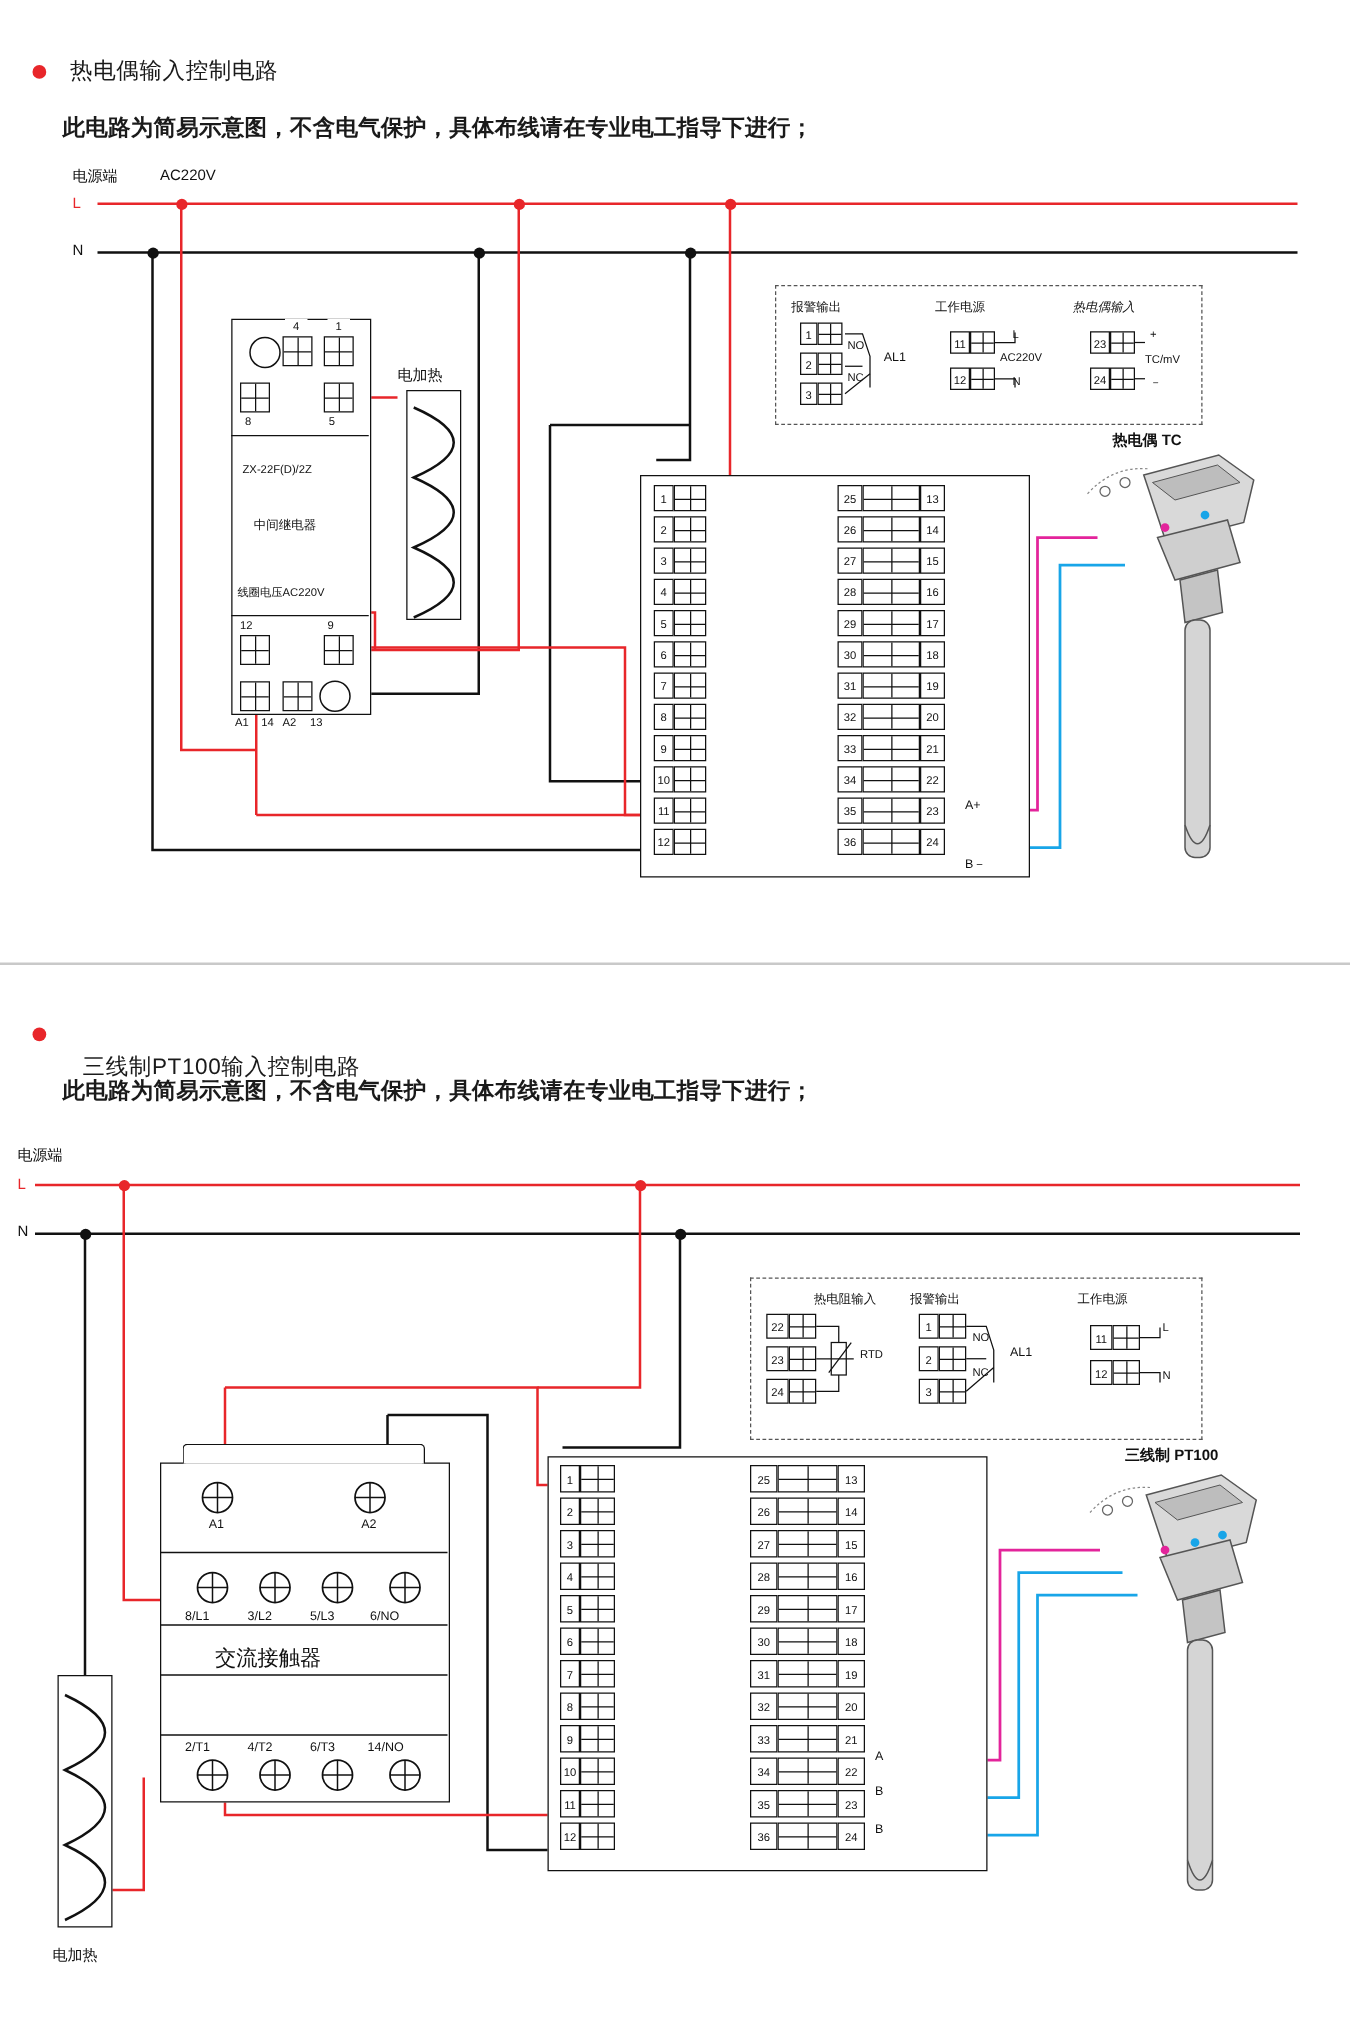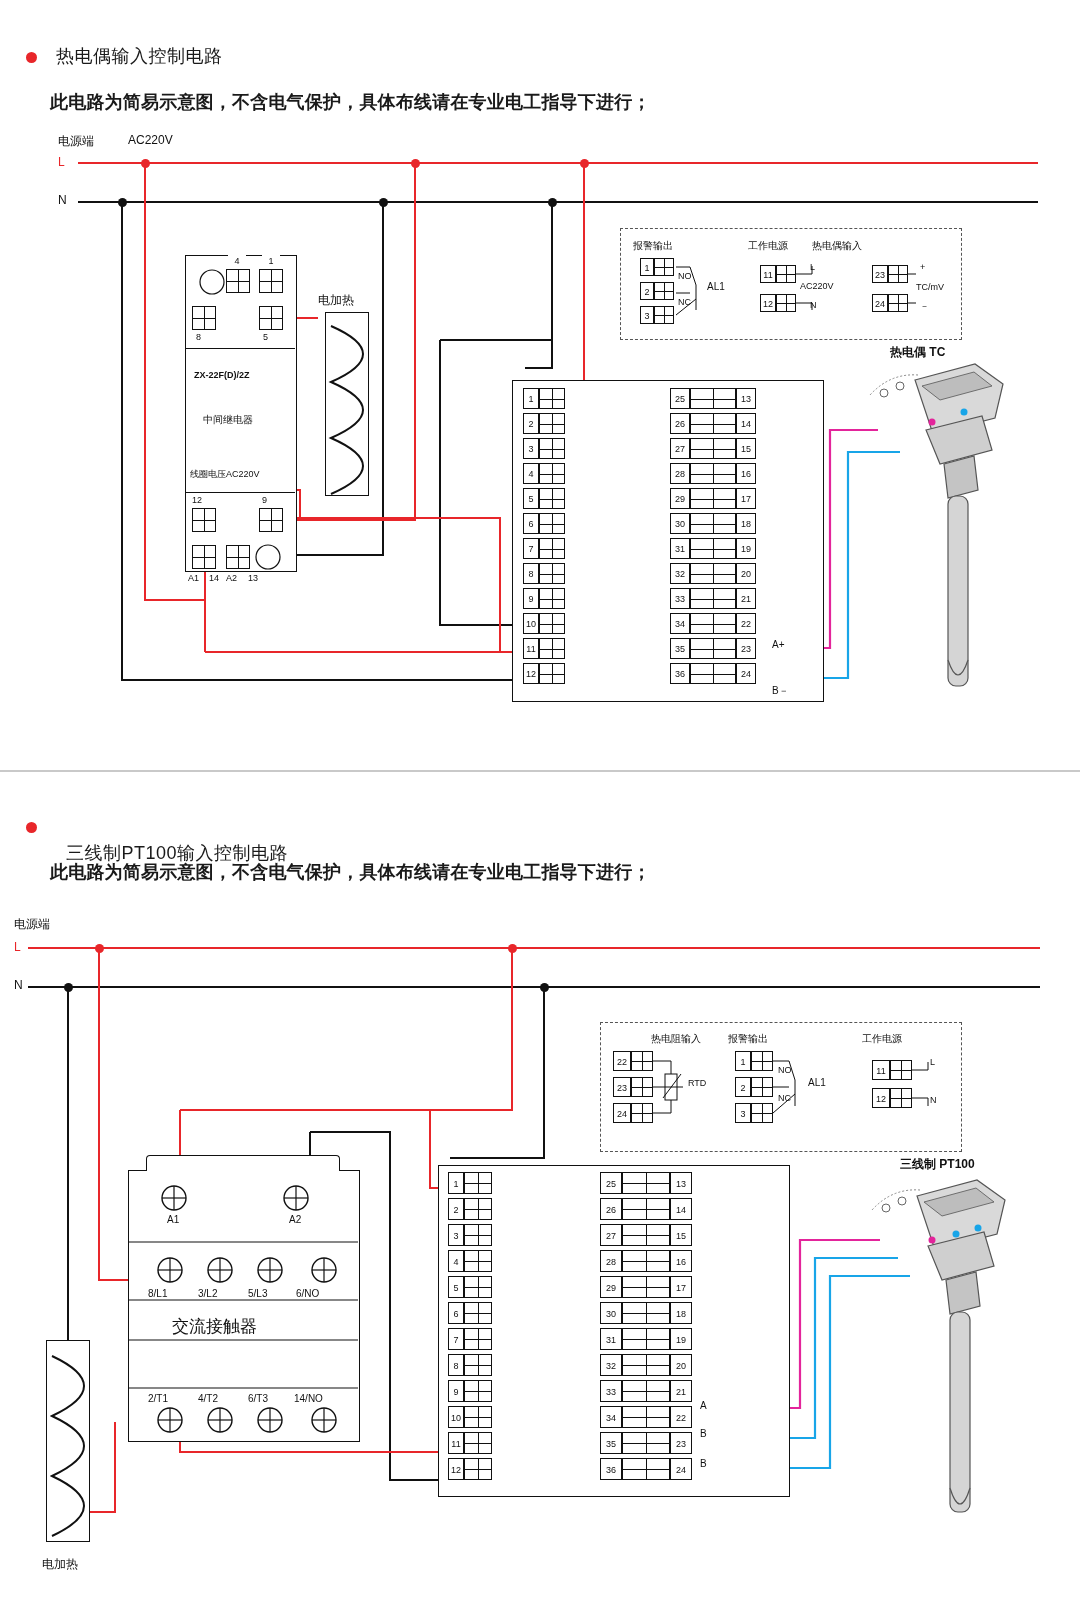--- a/index.html
+++ b/index.html
@@ -69,21 +69,21 @@
     <polyline points="205,600 205,652" fill="none" stroke="#e8262a" stroke-width="2"></polyline>
     <polyline points="341,330 341,487" fill="none" stroke="#111" stroke-width="0"></polyline>
 
     <polyline points="768,648 830,648 830,430 878,430" fill="none" stroke="#e3249b" stroke-width="2.2"></polyline>
     <polyline points="768,678 848,678 848,452 900,452" fill="none" stroke="#18a5e8" stroke-width="2.2"></polyline>
   </svg>
 
   <div class="dash" style="left:620px;top:228px;width:340px;height:110px;"></div>
   <div class="lbl sm" style="left:633px;top:239px;">报警输出</div>
   <div class="lbl sm" style="left:748px;top:239px;">工作电源</div>
-  <div class="lbl sm" style="left:812px;top:239px;">热电偶输入</div>
+  <div class="lbl sm" style="left:858px;top:239px;font-style:italic;">热电偶输入</div>
 
   <div class="numbox" style="left:640px;top:258px;width:14px;height:18px;line-height:18px;">1</div>
   <div class="term" style="left:654px;top:258px;width:20px;height:18px;">
       <div class="v"></div>
       <div class="h"></div>
     </div>
   <div class="numbox" style="left:640px;top:282px;width:14px;height:18px;line-height:18px;">2</div>
   <div class="term" style="left:654px;top:282px;width:20px;height:18px;">
       <div class="v"></div>
       <div class="h"></div>
@@ -153,21 +153,21 @@
       <div class="v"></div>
       <div class="h"></div>
     </div>
   <div class="term" style="left:259px;top:306px;width:24px;height:24px;">
       <div class="v"></div>
       <div class="h"></div>
     </div>
   <div class="lbl xs" style="left:196px;top:332px;">8</div>
   <div class="lbl xs" style="left:263px;top:332px;">5</div>
   <div class="wire" style="left:185px;top:348px;width:110px;height:1px;"></div>
-  <div class="lbl xs" style="left:194px;top:370px;font-weight:bold;">ZX-22F(D)/2Z</div>
+  <div class="lbl xs" style="left:194px;top:370px;">ZX-22F(D)/2Z</div>
   <div class="lbl sm" style="left:203px;top:413px;">中间继电器</div>
   <div class="lbl xs" style="left:190px;top:468px;">线圈电压AC220V</div>
   <div class="wire" style="left:185px;top:492px;width:110px;height:1px;"></div>
   <div class="lbl xs" style="left:192px;top:495px;">12</div>
   <div class="lbl xs" style="left:262px;top:495px;">9</div>
   <div class="term" style="left:192px;top:508px;width:24px;height:24px;">
       <div class="v"></div>
       <div class="h"></div>
     </div>
   <div class="term" style="left:259px;top:508px;width:24px;height:24px;">

